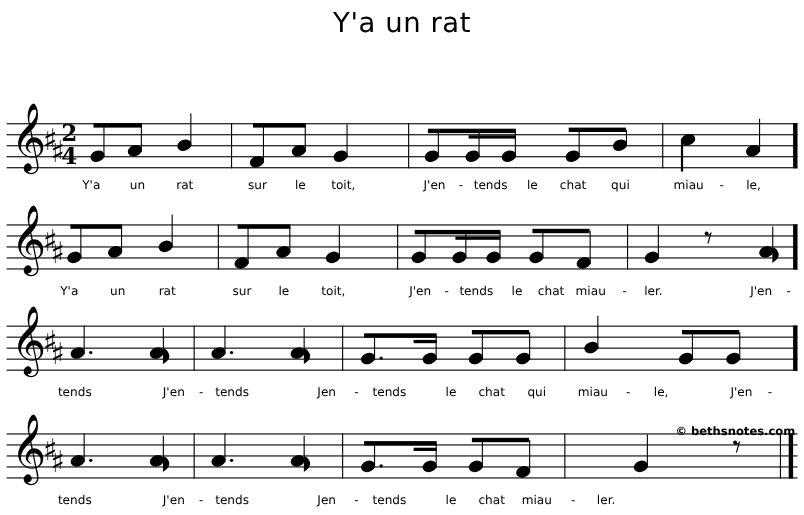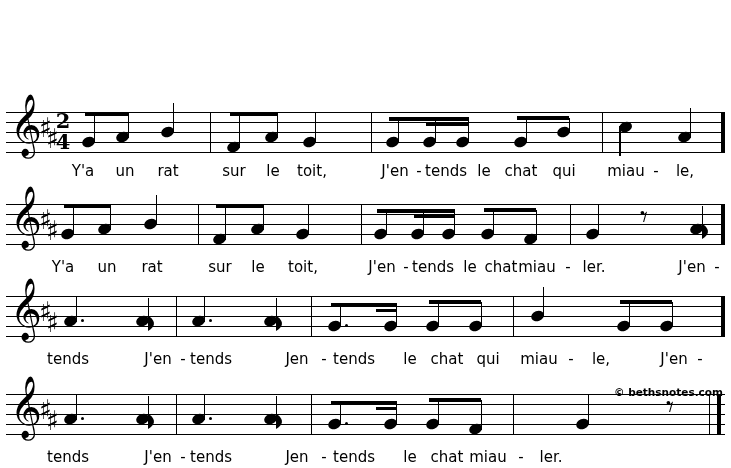--- a/index.html
+++ b/index.html
@@ -190,31 +190,32 @@
   
   .lyricrow {
     position: absolute;
     left: 0;
     top: 58px;
     width: 719px;
     height: 18px;
   }
   .lyric {
     position: absolute;
-    font-size: 15px;
+    font-size: 11px;
     font-family: "DejaVu Sans", sans-serif;
     white-space: nowrap;
     transform: translateX(-50%);
   }
 </style>
 </head>
 <body>
 
 <div class="sheet">
 
+  <div class="title">Y'a un rat</div>
   <div class="credit">© bethsnotes.com</div>
 
   <div class="system sys1">
     <div class="staff">
       <div class="line l0"></div>
         <div class="line l1"></div>
         <div class="line l2"></div>
         <div class="line l3"></div>
         <div class="line l4"></div>
     </div>

